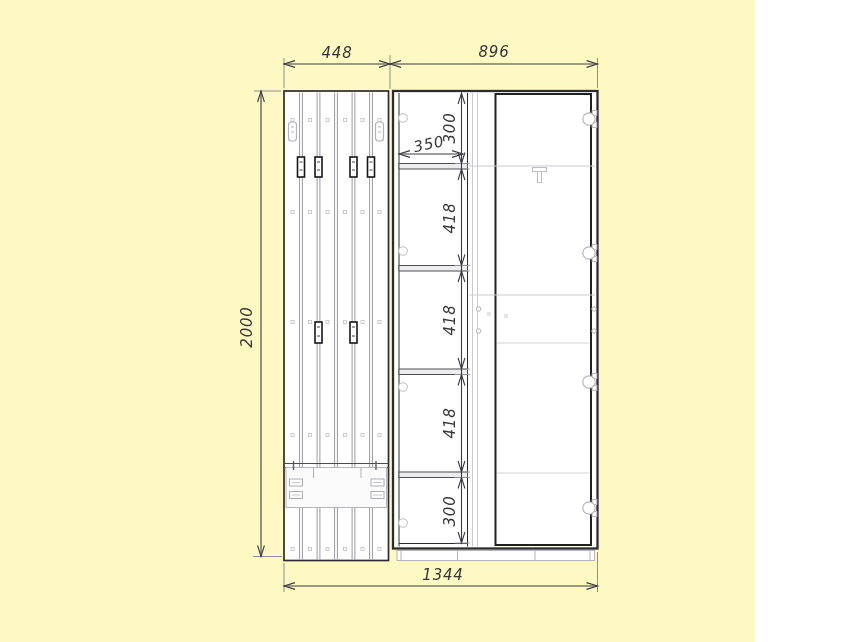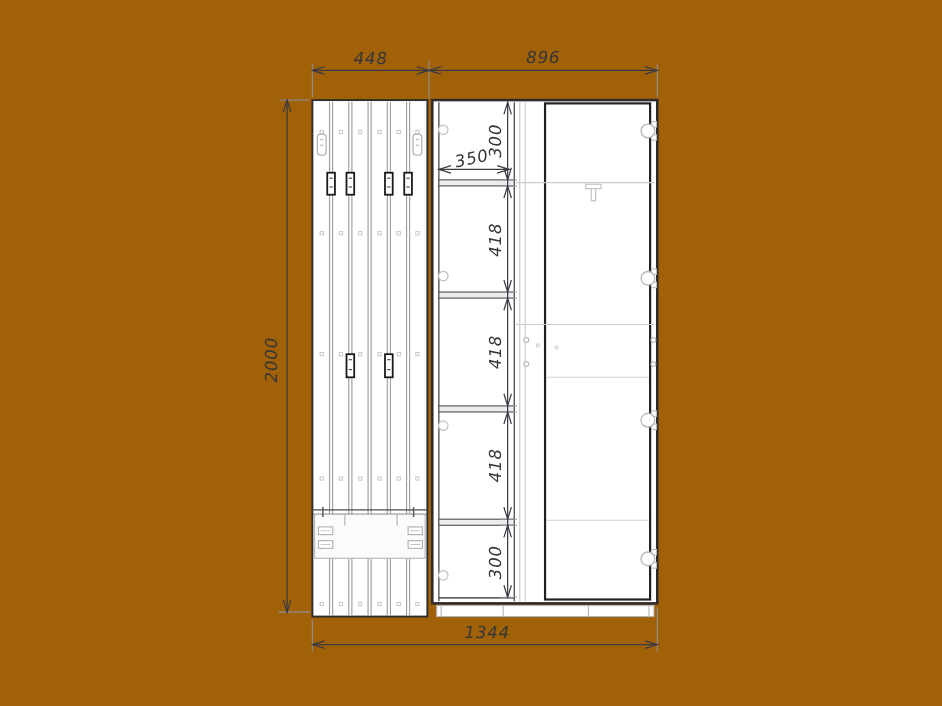--- a/index.html
+++ b/index.html
@@ -1,17 +1,17 @@
 <!DOCTYPE html>
 <html><head>
 <meta charset="utf-8">
 <style>
   html,body{margin:0;padding:0;background:#ffffff;}
   .sheet{
-    width:856px;height:642px;background:#a16207;overflow:hidden;position:relative;
+    width:755px;height:642px;background:#fef9c3;overflow:hidden;position:relative;
     font-family:"DejaVu Sans",sans-serif;
   }
   svg{display:block}
   .dim-text{
     font-family:"DejaVu Sans",sans-serif;
     font-style:italic;
     font-size:15px;
     letter-spacing:0.8px;
     fill:#35353a;
     text-anchor:middle;

